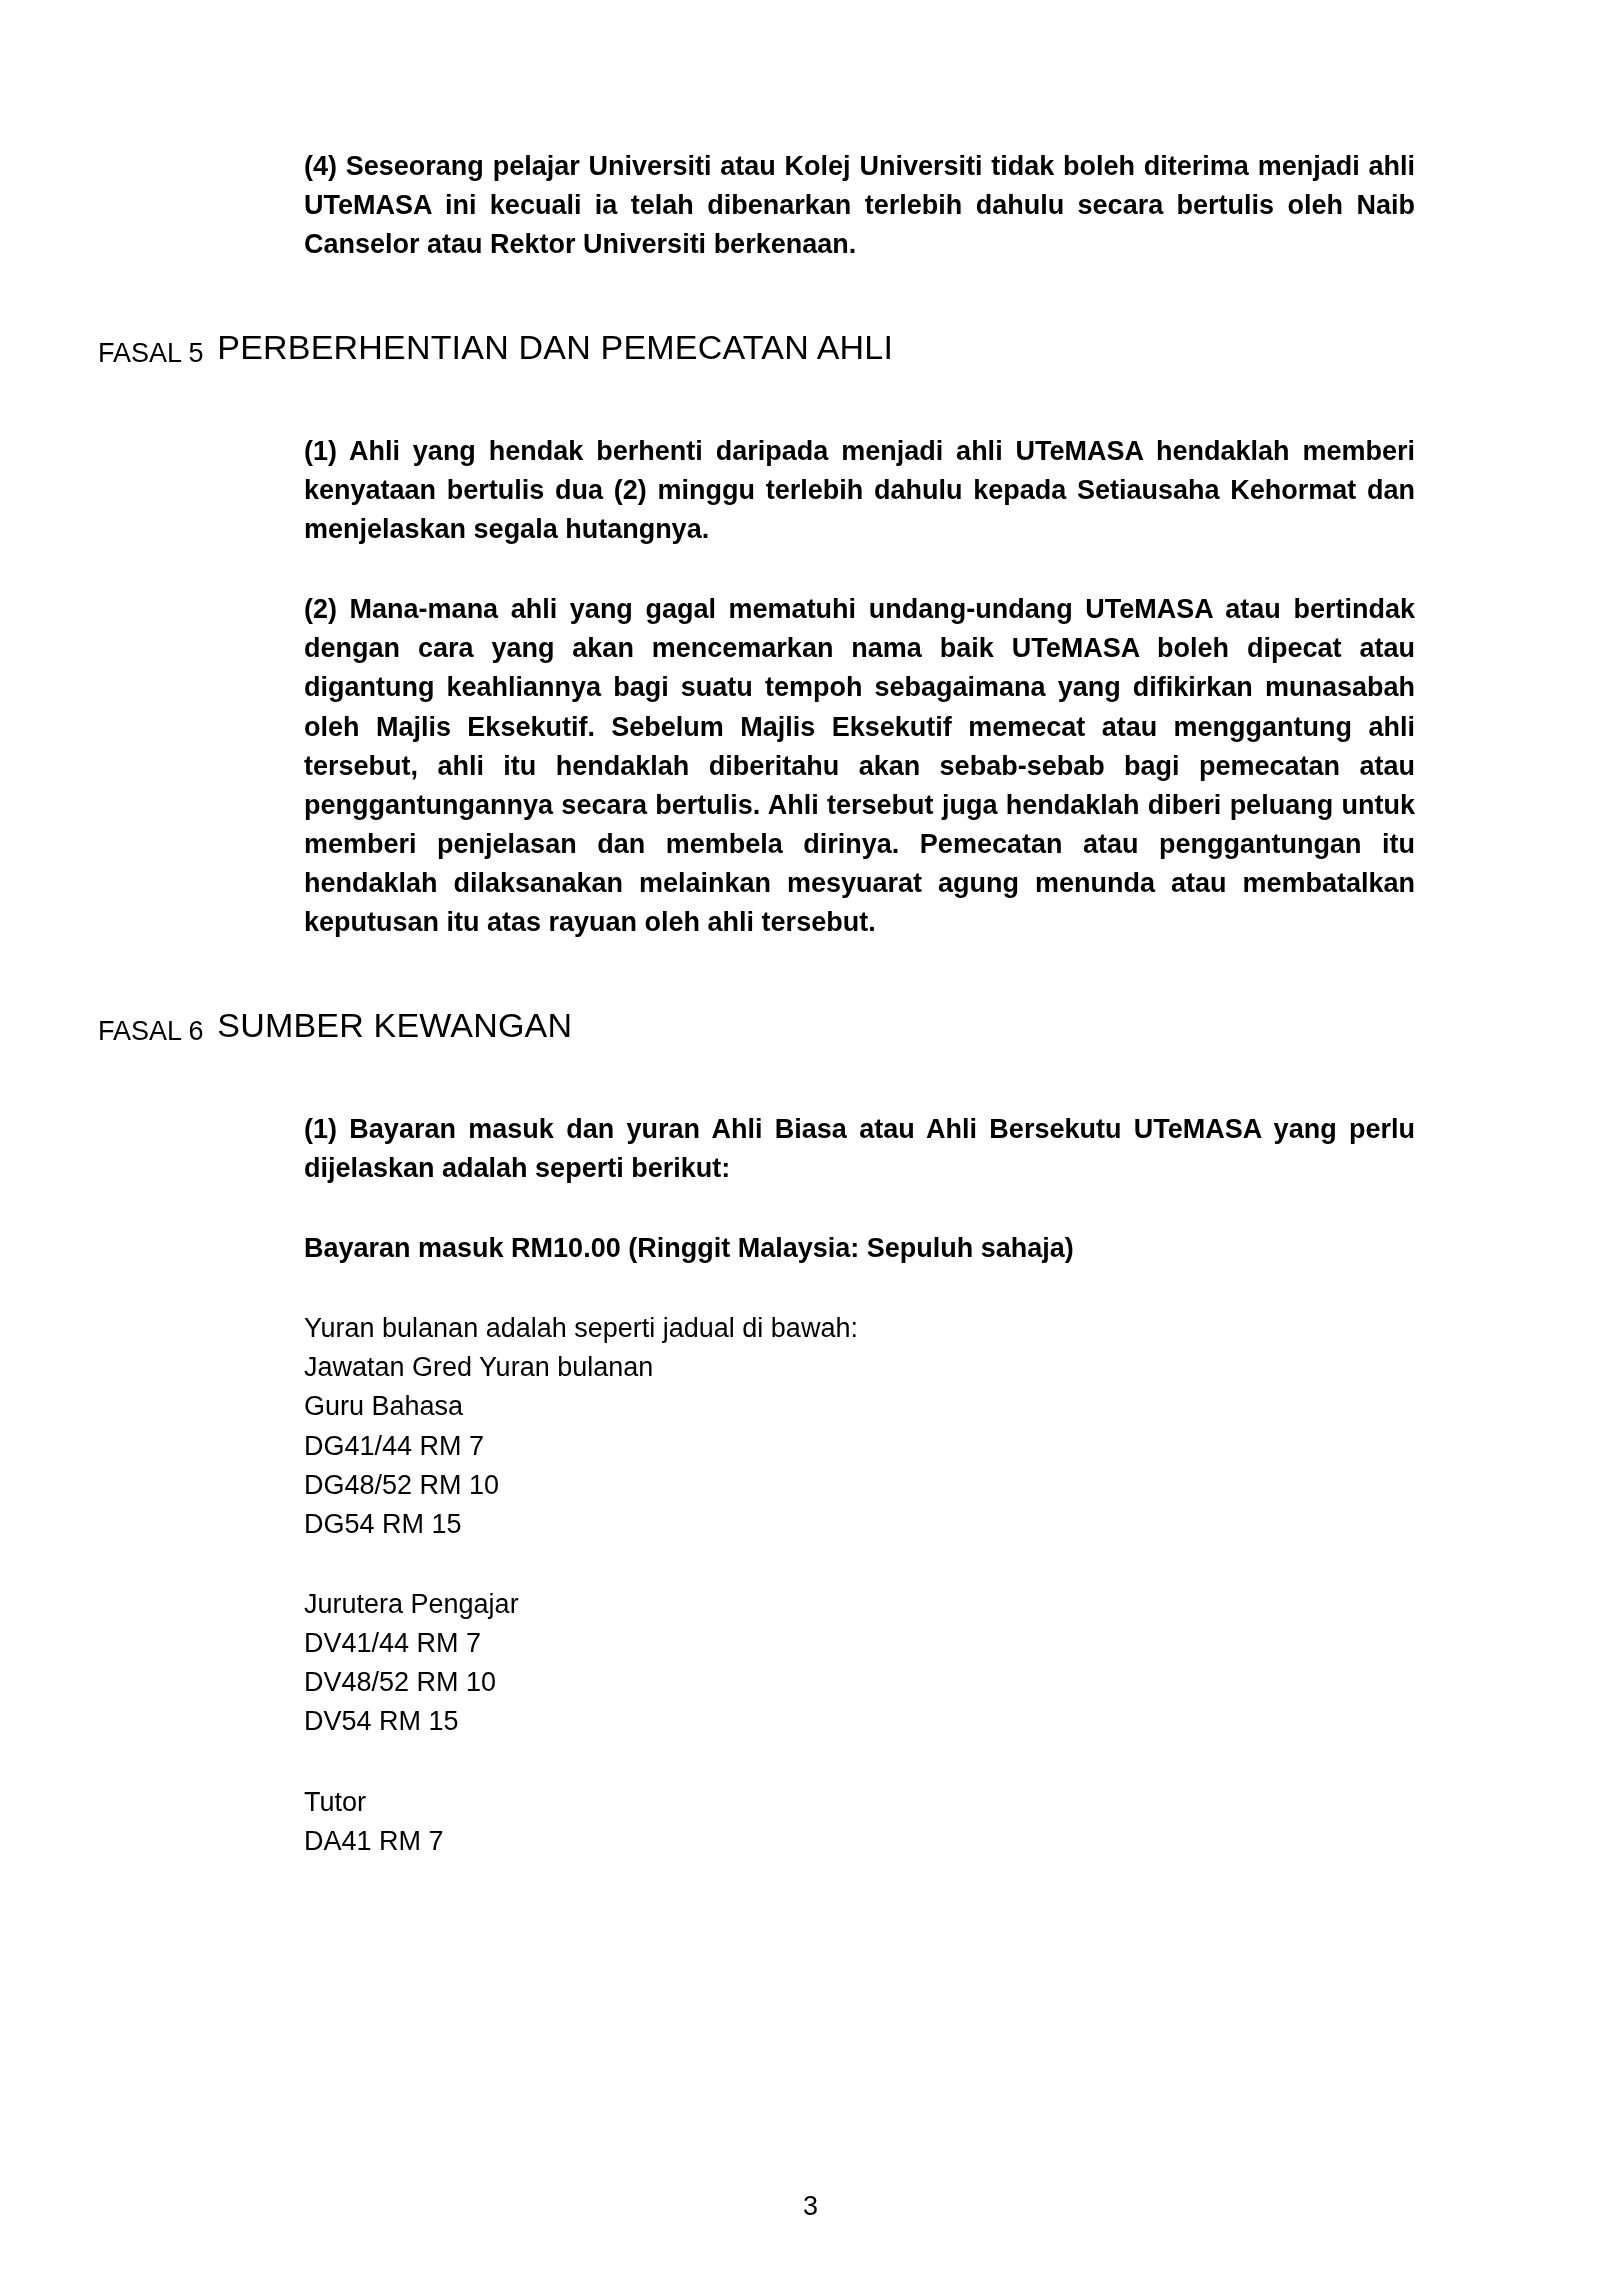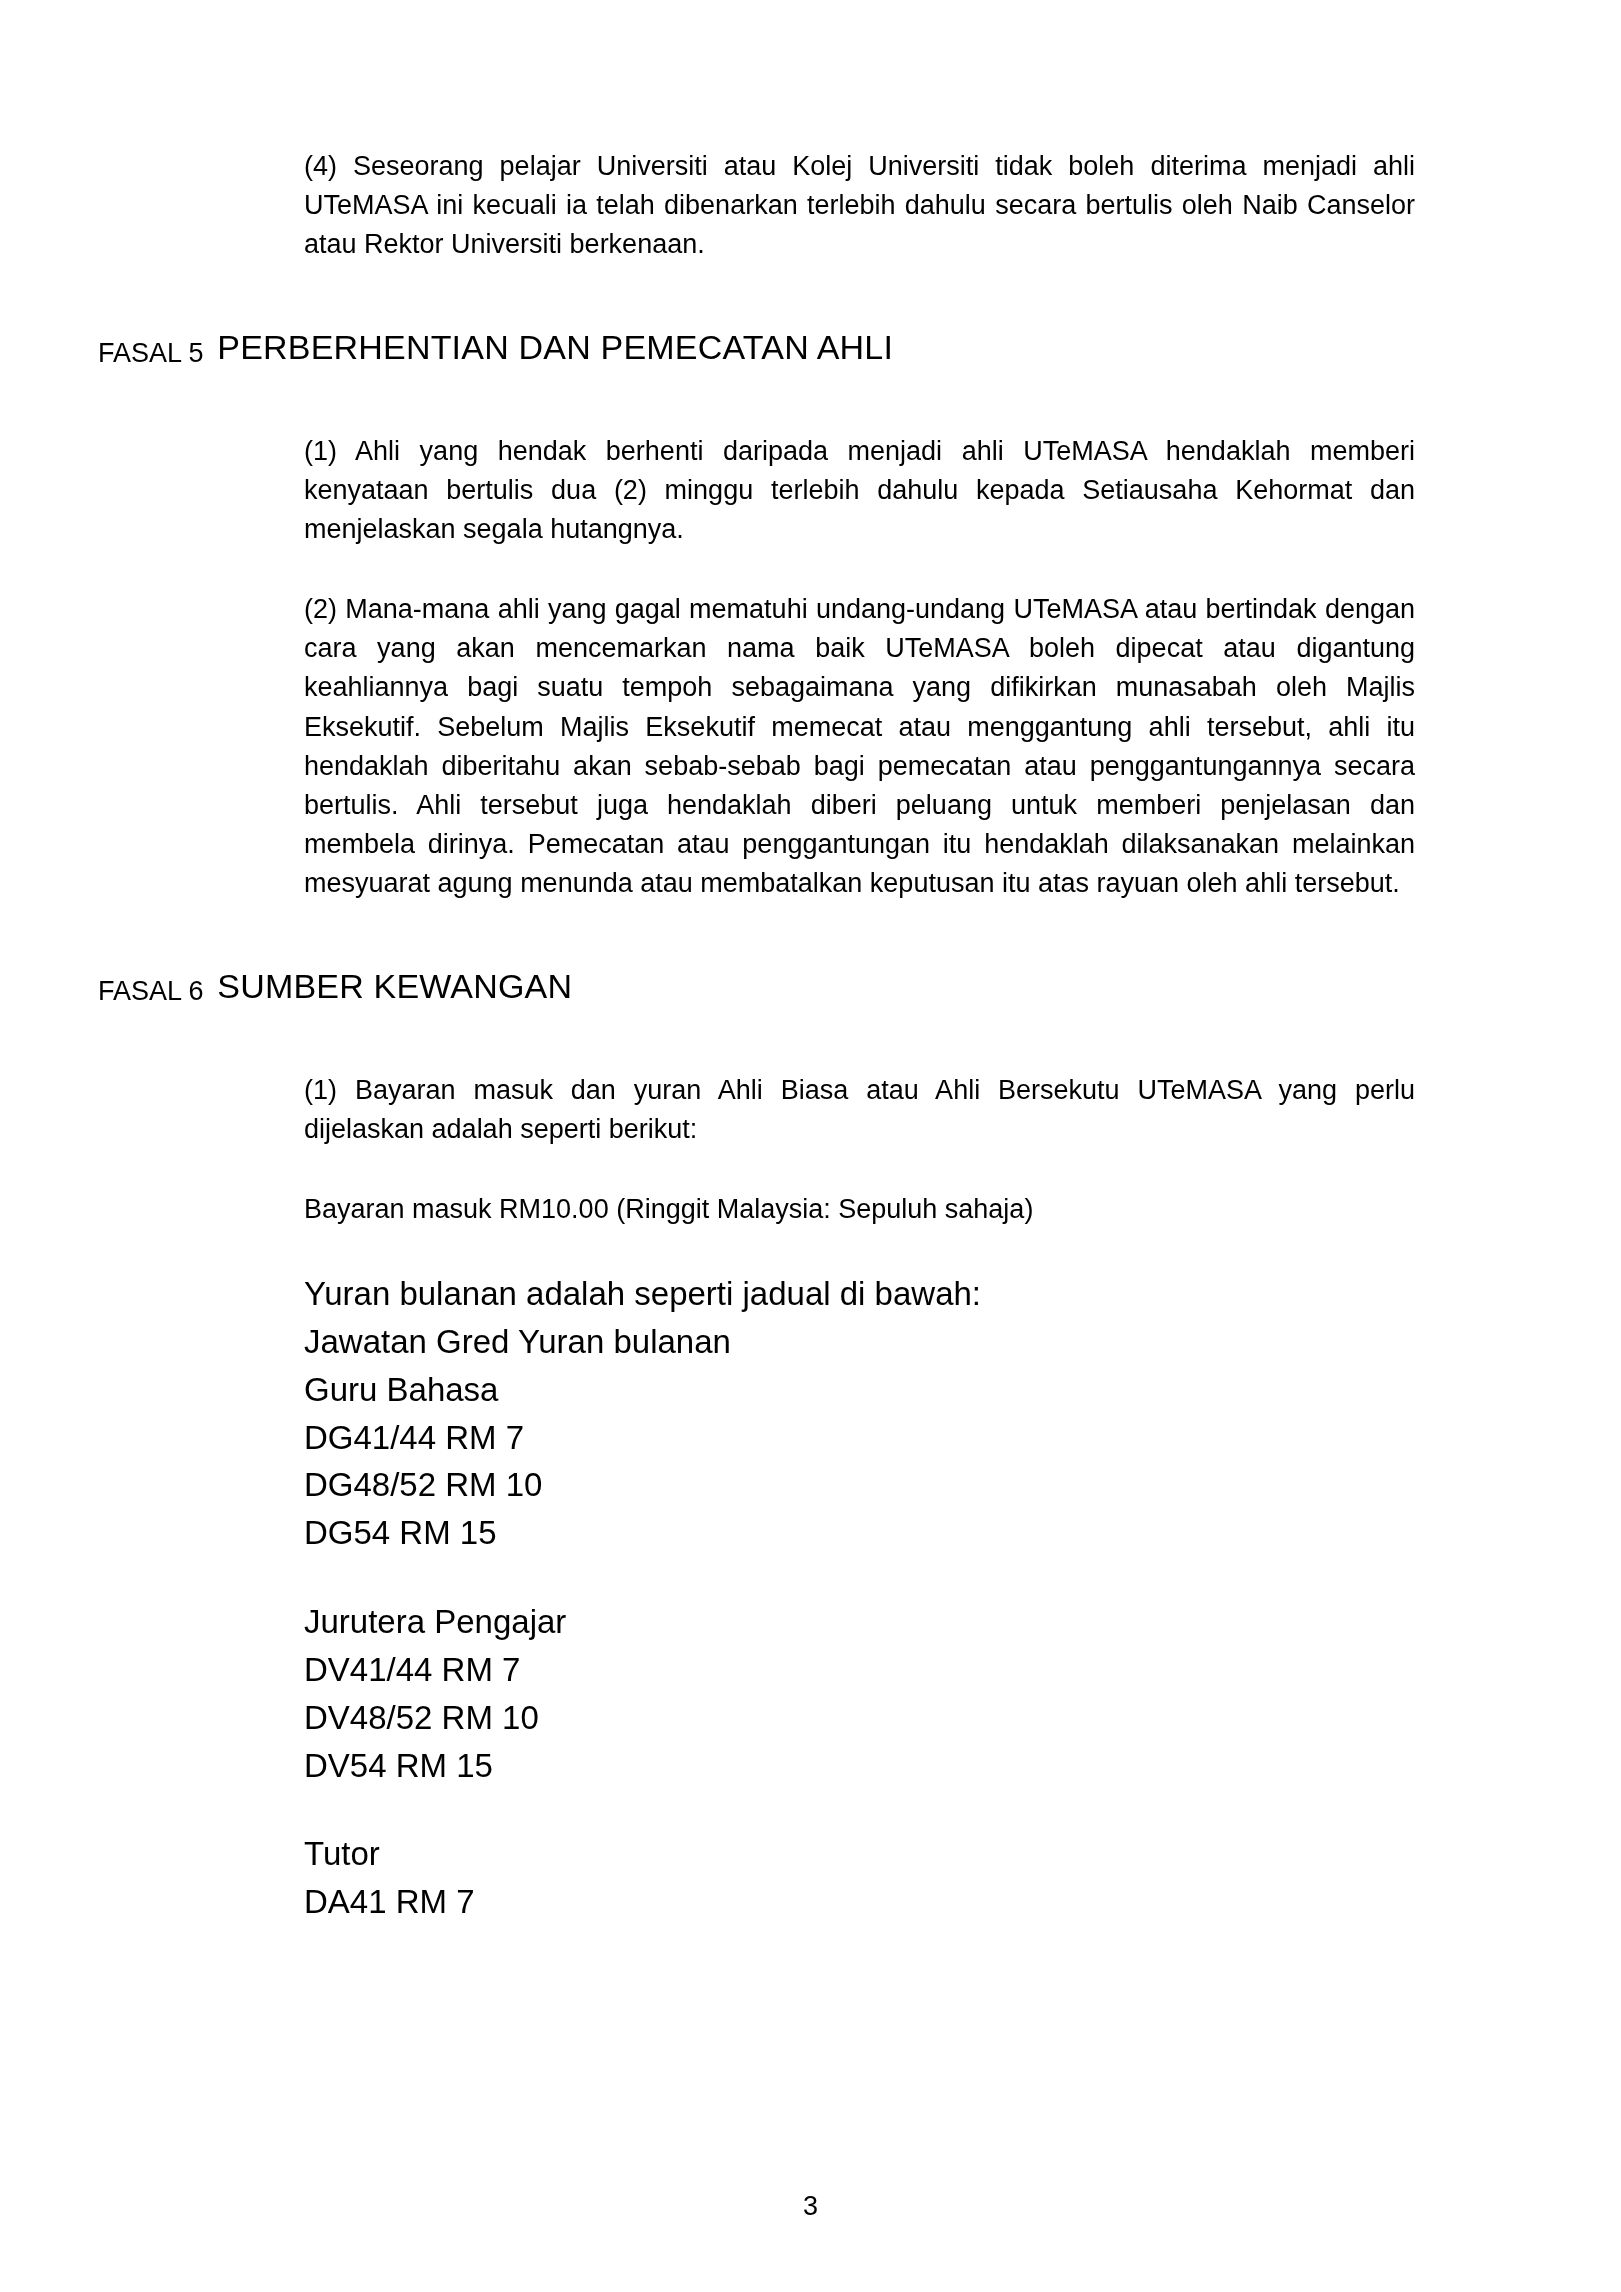--- a/index.html
+++ b/index.html
@@ -24,20 +24,21 @@
   .body-block {
     margin-left: 206px;
     margin-right: 88px;
   }
   p.para {
     font-size: 27px;
     line-height: 1.45;
     text-align: justify;
     text-justify: inter-word;
     margin: 0 0 0 0;
+    font-weight: bold;
   }
   .spacer-md { height: 41px; }
   .spacer-lg { height: 59px; }
   .clause-row {
     display: flex;
     align-items: flex-end;
     margin: 0;
   }
   .clause-num {
     font-size: 27px;
@@ -45,21 +46,21 @@
     white-space: nowrap;
   }
   .clause-title {
     font-size: 34px;
     font-weight: normal;
     line-height: 1.45;
     margin-left: 13.7px;
     letter-spacing: 0.2px;
   }
   .plain-lines {
-    font-size: 33px;
+    font-size: 27px;
     line-height: 1.45;
     white-space: pre-line;
   }
   .pagenum {
     position: absolute;
     bottom: 71px;
     left: 0;
     width: 1621px;
     text-align: center;
     font-size: 27px;

